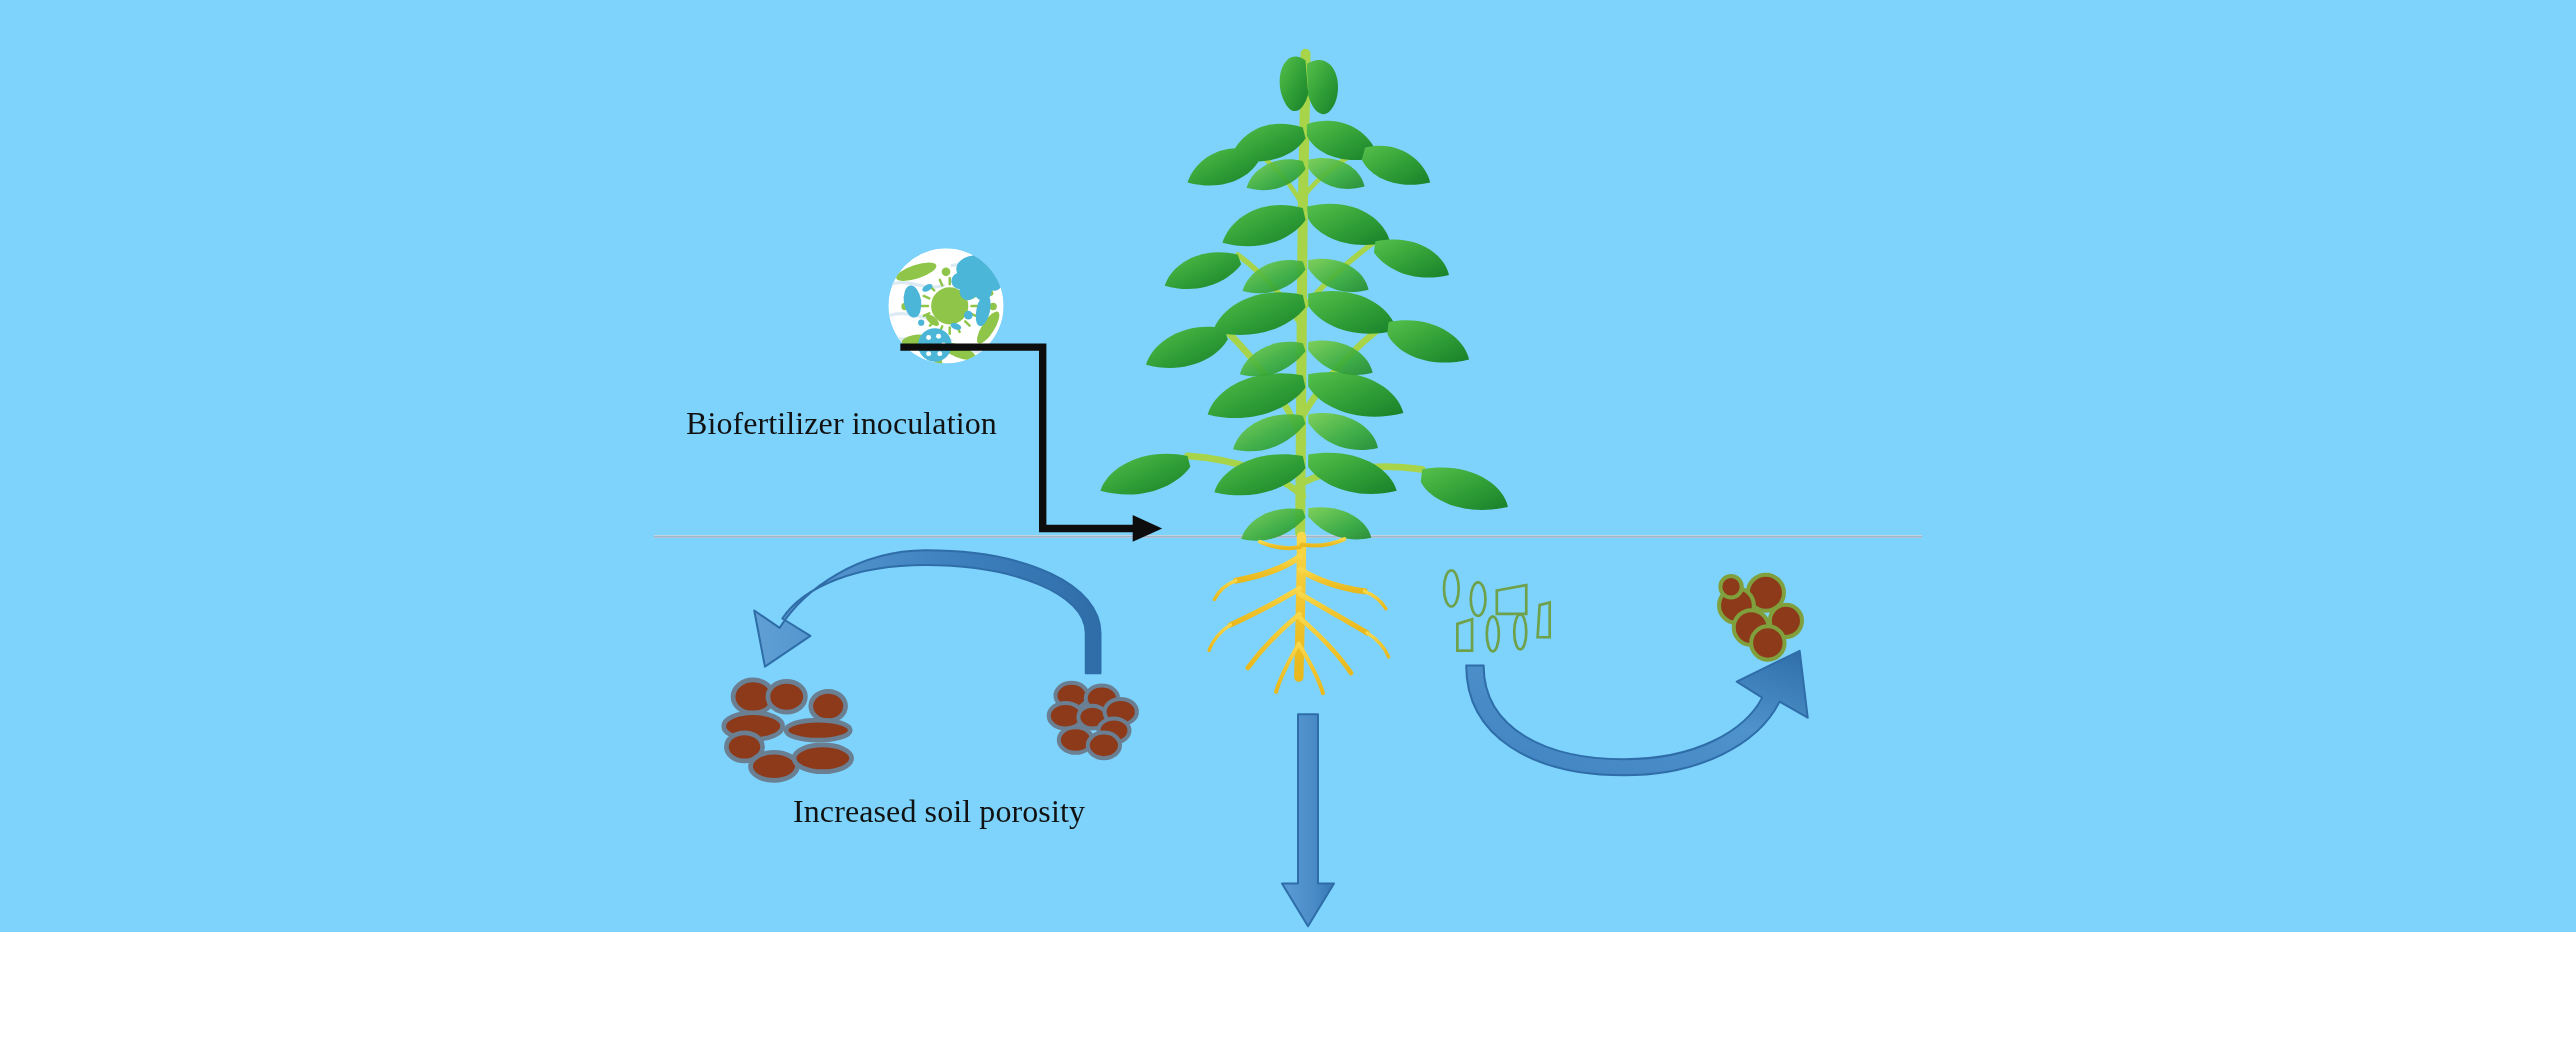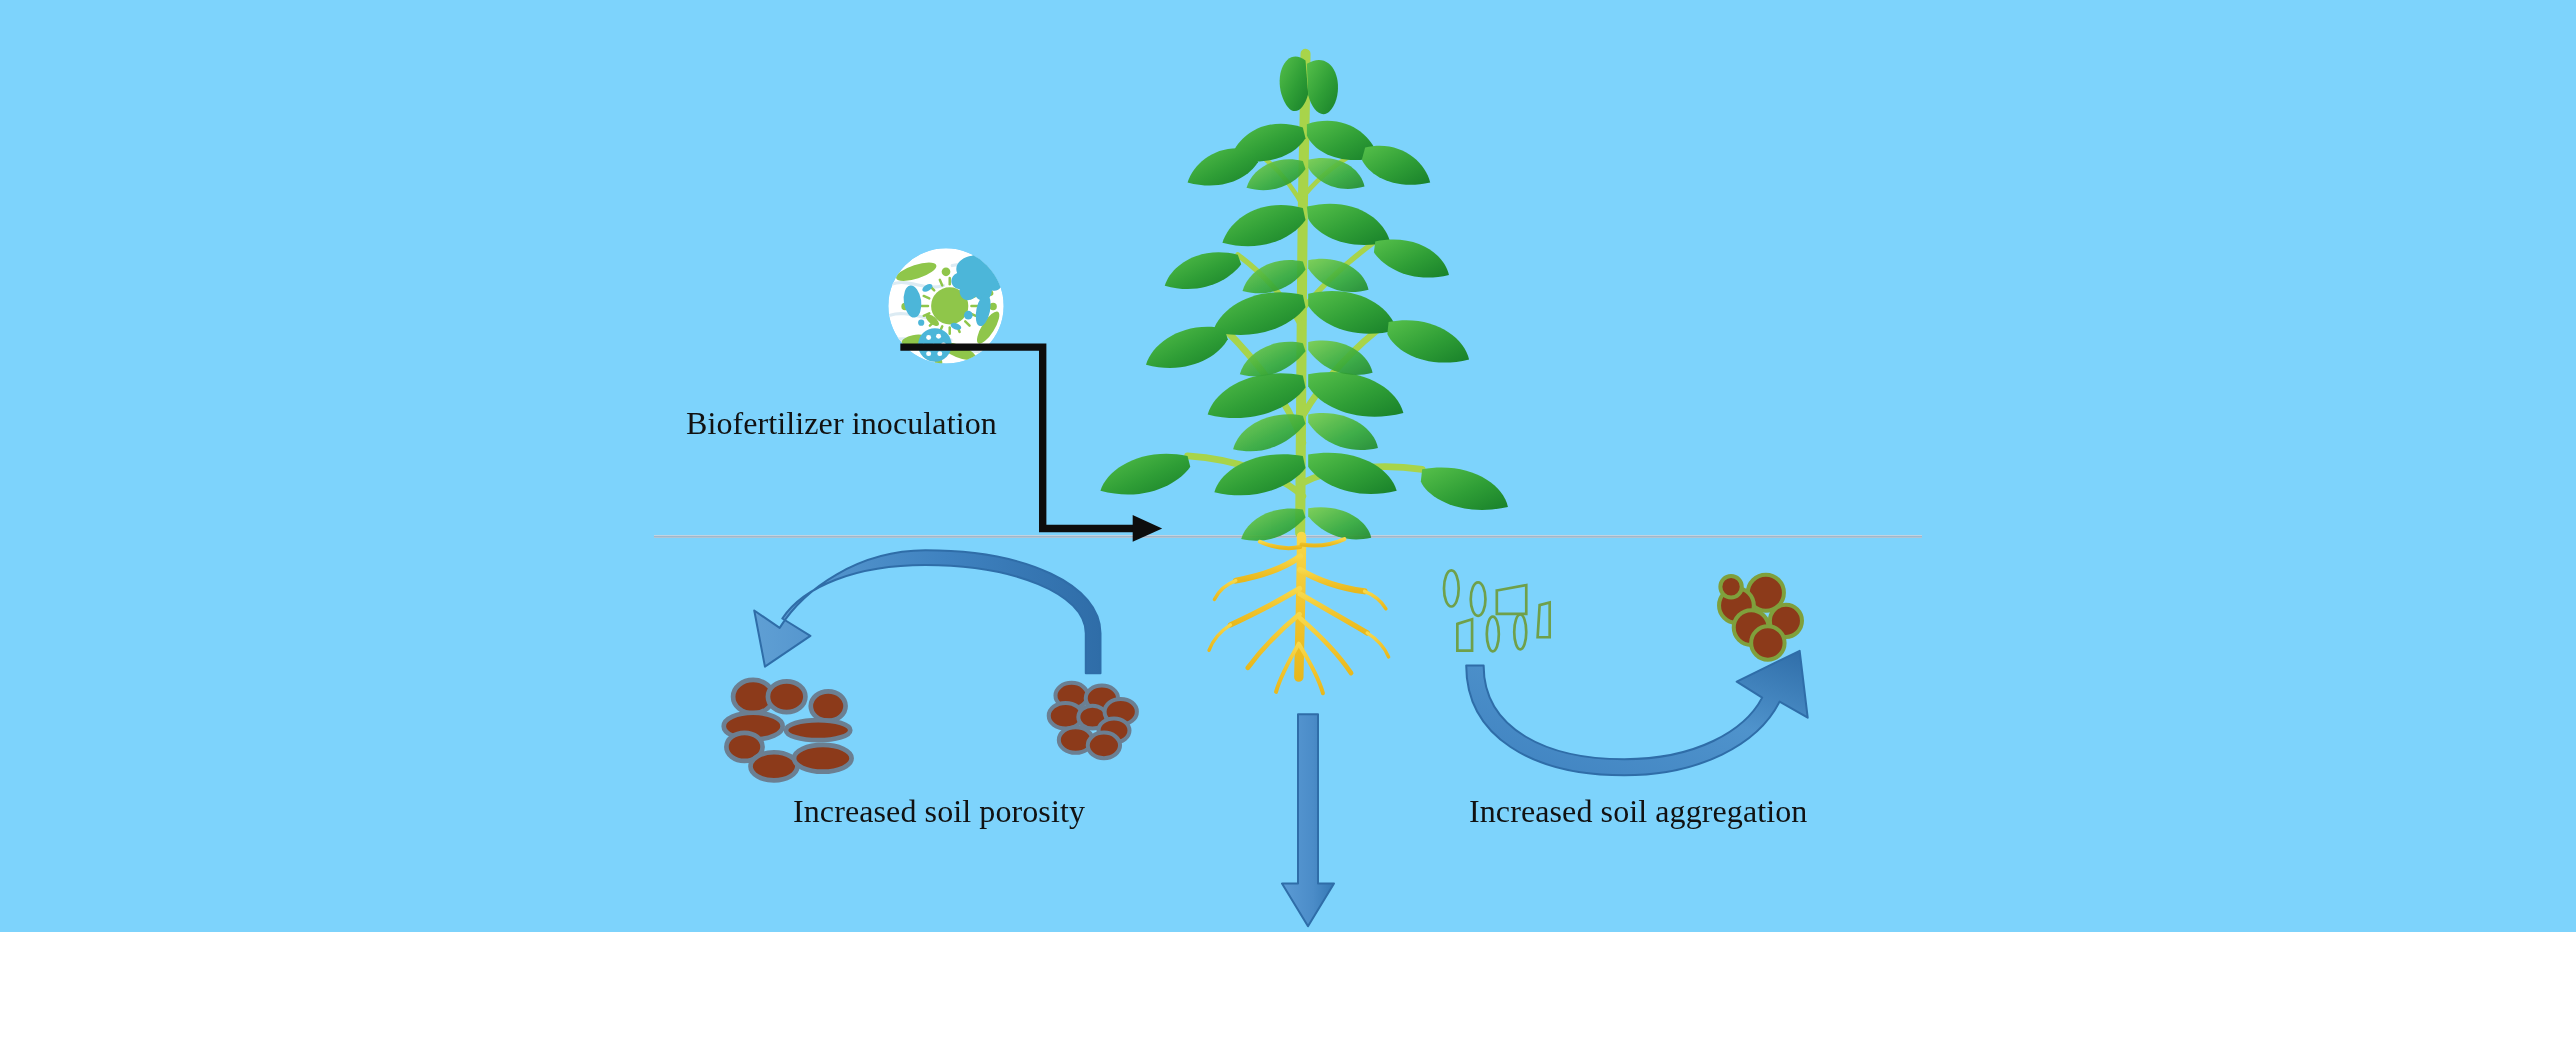--- a/index.html
+++ b/index.html
@@ -328,17 +328,16 @@
       <circle cx="60" cy="95" r="26"></circle>
       <circle cx="85" cy="118" r="25"></circle>
       <circle cx="30" cy="34" r="16"></circle>
     </g>
   </svg>
 
   <div class="abs label" id="label-biofertilizer">Biofertilizer inoculation</div>
 
   <div class="abs label" id="label-porosity">Increased soil porosity</div>
 
-  <div class="abs label" id="label-aggregation">Increased soil aggregation</div>
 
 
 </div>
 
 
 </body></html>

